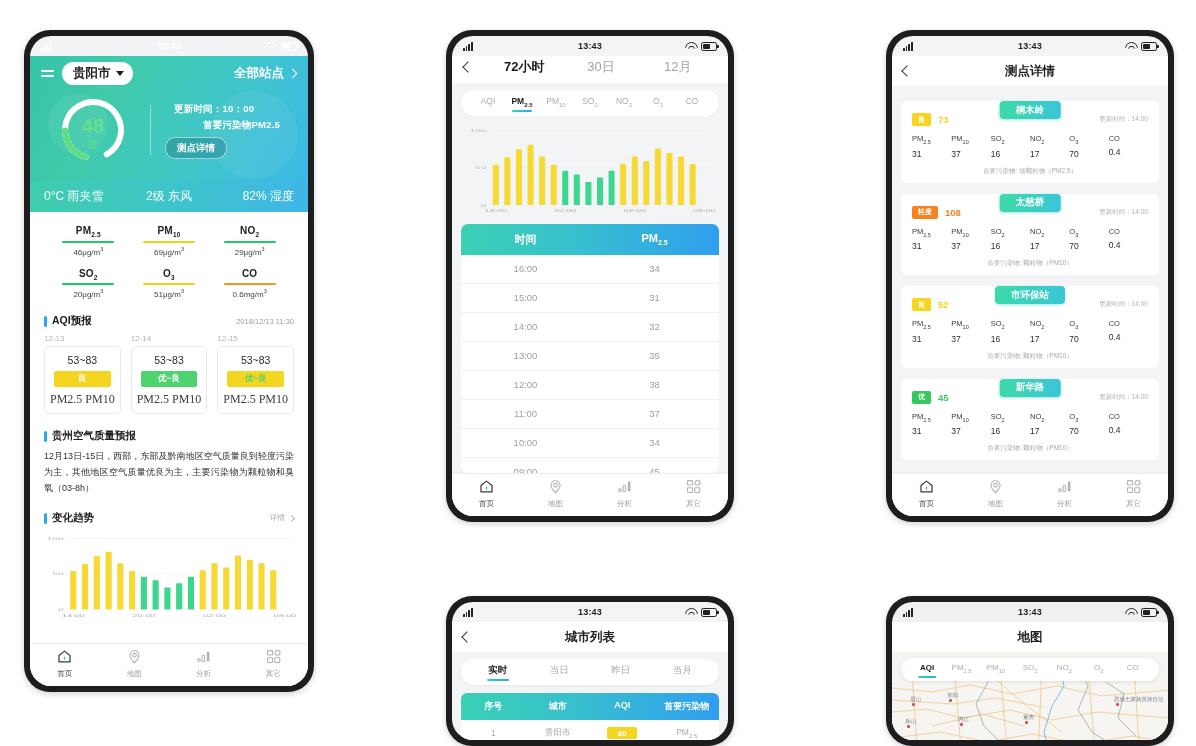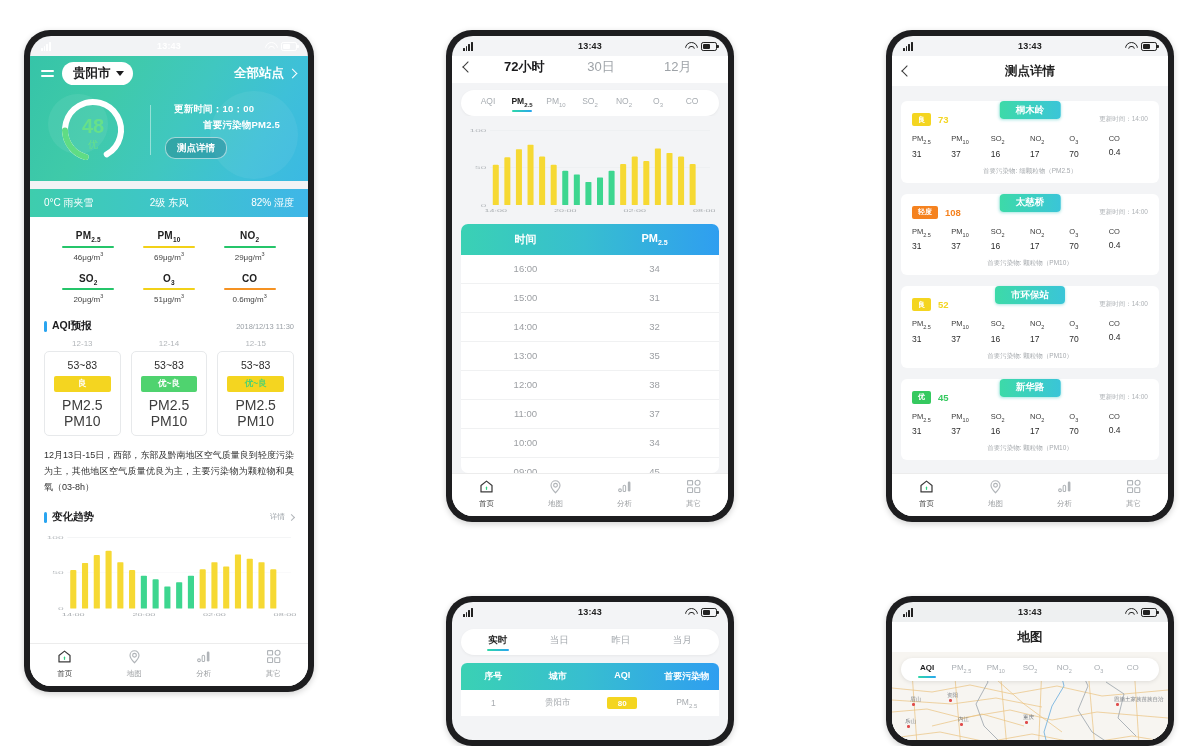--- a/index.html
+++ b/index.html
@@ -147,21 +147,21 @@
   .p1-meta { color:#fff; font-size:9.5px; line-height:1.65; }
   .p1-meta .m1 { font-weight:bold; letter-spacing:.2px;margin-left:9px; }
   .p1-meta .m2 { font-weight:bold; letter-spacing:.2px;margin-left:38px; }
   .tip-btn {
     margin-top:5px; display:inline-block;
     background: rgba(20,90,110,.30); border:1px solid rgba(255,255,255,.55);
     border-radius:10px; padding: 2px 11px; font-size:9.5px; color:#fff; font-weight:bold;
   }
   .p1-weather {
     background: linear-gradient(90deg,#3ecdad 0%,#3ec6c7 45%,#3fb6e8 100%);
-    display:flex; padding: 7px 14px; color:#fff; font-size:10px; flex:0 0 auto;margin-top:8px;
+    display:flex; padding: 7px 14px; color:#fff; font-size:12px; flex:0 0 auto;
   }
   .p1-weather span { flex:1; text-align:center; }
   .p1-weather span:first-child{text-align:left;}
   .p1-weather span:last-child{text-align:right;}
 
   .p1-body { background:#fff; flex:1 1 auto; overflow:hidden; display:flex; flex-direction:column; }
   .poll-grid {
     display:grid; grid-template-columns: repeat(3,1fr);
     row-gap: 11px; padding: 13px 18px 12px 18px;
   }
@@ -172,28 +172,28 @@
   .poll-val { font-size:8px; color:#444; }
   .poll-val sup { font-size:5.5px; }
 
   .sec-head { display:flex; align-items:center; padding: 3px 14px 6px 14px; }
   .sec-bar { width:3px; height:11px; background:#2aa5f0; border-radius:2px; margin-right:5px; }
   .sec-title { font-size:10.5px; font-weight:bold; color:#1c1c1e; }
   .sec-right { margin-left:auto; font-size:7.5px; color:#9aa0a6; display:flex; align-items:center; gap:4px;}
   .chev-right-g { width:5px;height:5px;border-top:1.2px solid #b0b4b8;border-right:1.2px solid #b0b4b8;transform:rotate(45deg);}
 
   .fc-grid { display:grid; grid-template-columns:repeat(3,1fr); gap:10px; padding: 0 14px 12px 14px; }
-  .fc-day { font-size:8px; color:#b2b6ba; text-align:center; margin-bottom:3px; }
+  .fc-day { font-size:8px; color:#b2b6ba; text-align:left; margin-bottom:3px; }
   .fc-card {
     border:1px solid #e7e9eb; border-radius:5px; padding:7px 3px 6px 3px; text-align:center;
     background:#fff;
   }
   .fc-range { font-size:10.5px; color:#2b2b2b; }
   .fc-badge { display:block; margin:5px 6px; border-radius:2px; font-size:8.5px; padding:2px 0; font-weight:bold; }
-  .fc-poll { font-size:14px; color:#3d3d3d; }
+  .fc-poll { font-size:12px; color:#3d3d3d;font-family:Liberation Serif, serif; }
 
   .para { font-size:9px; color:#2f2f2f; line-height:1.75; padding: 0 14px 12px 14px; text-align:justify; }
 
   .trend-wrap { padding: 2px 12px 0 12px; }
   .chartbox { position:relative; height:88px; }
   .nav-tabbar {
     flex:0 0 auto; background:#fff; border-top:1px solid #ececec;
     display:flex; padding: 5px 0 7px 0;
   }
   .nav-item { flex:1; display:flex; flex-direction:column; align-items:center; gap:1px; }
@@ -415,20 +415,24 @@
   <div>
     <div class="fc-day">12-15</div>
     <div class="fc-card">
       <div class="fc-range">53~83</div>
       <span class="fc-badge" style="background:#f4d520;color:#4fd36f">优~良</span>
       <div class="fc-poll">PM2.5 PM10</div>
     </div>
   </div>
           </div>
 
+        <div class="sec-head">
+          <span class="sec-bar"></span>
+          <span class="sec-title">贵州空气质量预报</span>
+        </div>
         <div class="para">12月13日-15日，西部，东部及黔南地区空气质量良到轻度污染为主，其他地区空气质量优良为主，主要污染物为颗粒物和臭氧（03-8h）</div>
 
         <div class="sec-head">
           <span class="sec-bar"></span>
           <span class="sec-title">变化趋势</span>
           <span class="sec-right">
             <span>详情</span>
             <i class="chev-right-g"></i>
           </span>
         </div>
@@ -870,20 +874,24 @@
           </span>
         <span class="sb-time">13:43</span>
         <span class="sb-right">
           <span class="wifi"></span>
           <span class="batt">
               <b></b>
             </span>
         </span>
       </div>
 
+      <div class="navbar">
+        <i class="chev-back"></i>
+        <span class="nav-title">城市列表</span>
+      </div>
 
       <div class="seg4" id="p4-tabs">
   <div class="s4 on">实时</div>
   <div class="s4">当日</div>
   <div class="s4">昨日</div>
   <div class="s4">当月</div>
         </div>
 
       <div class="citytbl">
         <div class="cthead">

